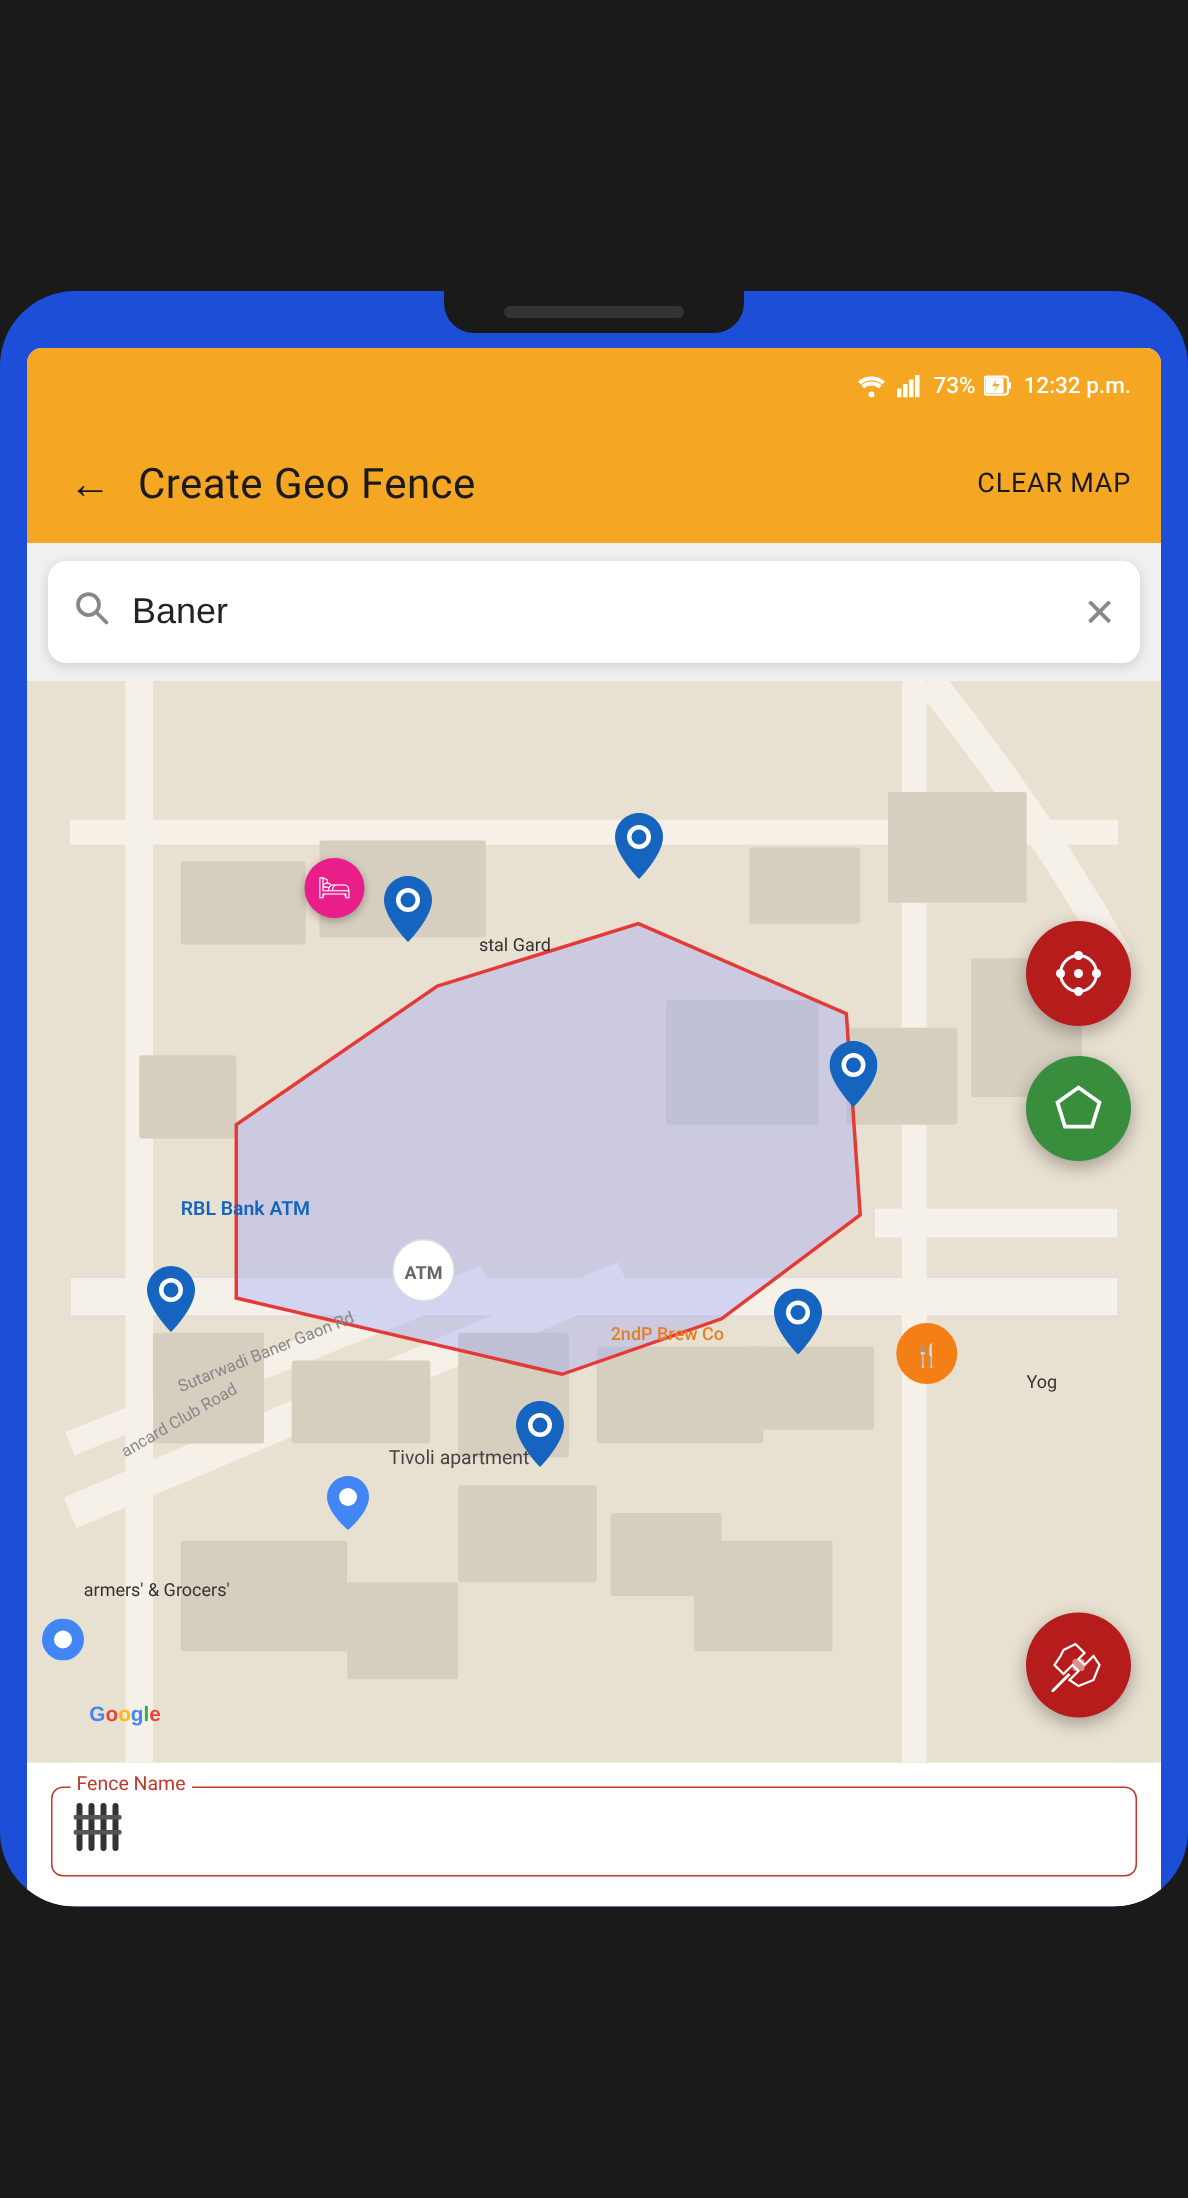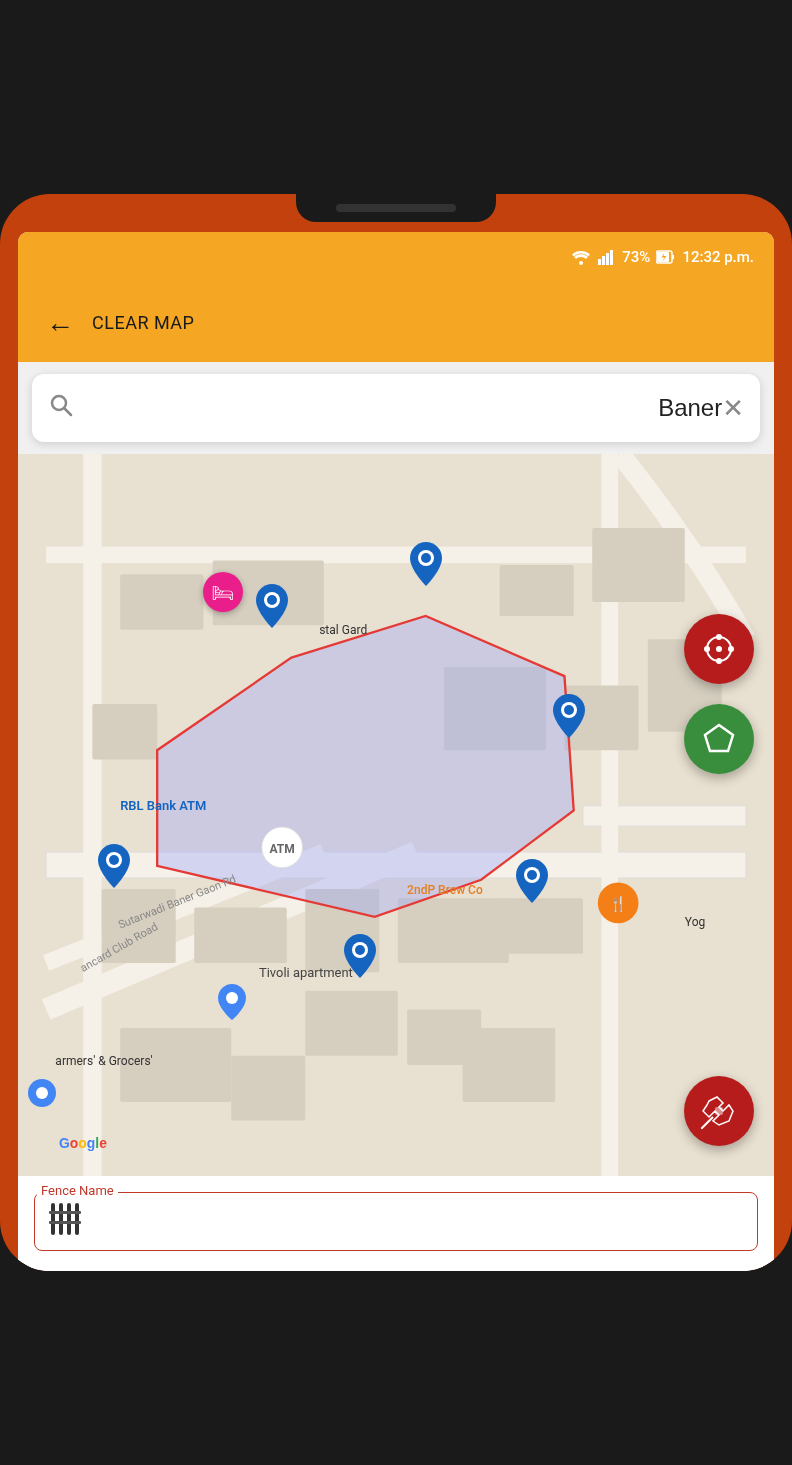--- a/index.html
+++ b/index.html
@@ -7,21 +7,21 @@
       background: #1a1a1a;
       display: flex;
       justify-content: center;
       align-items: center;
       min-height: 100vh;
       font-family: 'Roboto', Arial, sans-serif;
     }
     .phone-frame {
       width: 792px;
       height: 1077px;
-      background: #c2410c;
+      background: #1d4ed8;
       border-radius: 50px;
       position: relative;
       overflow: hidden;
       display: flex;
       flex-direction: column;
       align-items: center;
     }
     .phone-notch {
       width: 200px;
       height: 28px;
@@ -117,21 +117,20 @@
       font-size: 24px;
       margin-right: 14px;
     }
     .search-input {
       flex: 1;
       border: none;
       outline: none;
       font-size: 24px;
       color: #222;
       background: transparent;
-      text-align: right;
     }
     .search-clear {
       color: #888;
       font-size: 26px;
       cursor: pointer;
     }
     
     .map-container {
       flex: 1;
       position: relative;
@@ -204,21 +203,21 @@
       border-radius: 8px;
       padding: 10px 14px;
       position: relative;
       display: flex;
       align-items: center;
       gap: 12px;
     }
     .field-label {
       position: absolute;
       top: -10px;
-      left: 2px;
+      left: 12px;
       background: white;
       color: #c0392b;
       font-size: 13px;
       padding: 0 4px;
     }
     .fence-icon {
       font-size: 22px;
       color: #333;
     }
     .fence-input {
@@ -276,20 +275,21 @@
           <path d="M16 5L18 8L16 11" fill="white" stroke="none"></path>
 
           <path d="M8 4L5.5 8.5H8.5L6 13L10.5 7H7.5L8 4z" fill="#F5A623"></path>
         </svg>
         <span>12:32 p.m.</span>
       </div>
     </div>
 
     <div class="app-bar">
       <div class="back-btn">←</div>
+      <div class="app-title">Create Geo Fence</div>
       <div class="clear-map-btn">CLEAR MAP</div>
     </div>
 
     <div class="search-container">
       <div class="search-icon-wrap">
         <svg width="26" height="26" viewBox="0 0 26 26" fill="none">
           <circle cx="11" cy="11" r="7" stroke="#888" stroke-width="2.5"></circle>
           <line x1="16.5" y1="16.5" x2="23" y2="23" stroke="#888" stroke-width="2.5" stroke-linecap="round"></line>
         </svg>
       </div>

